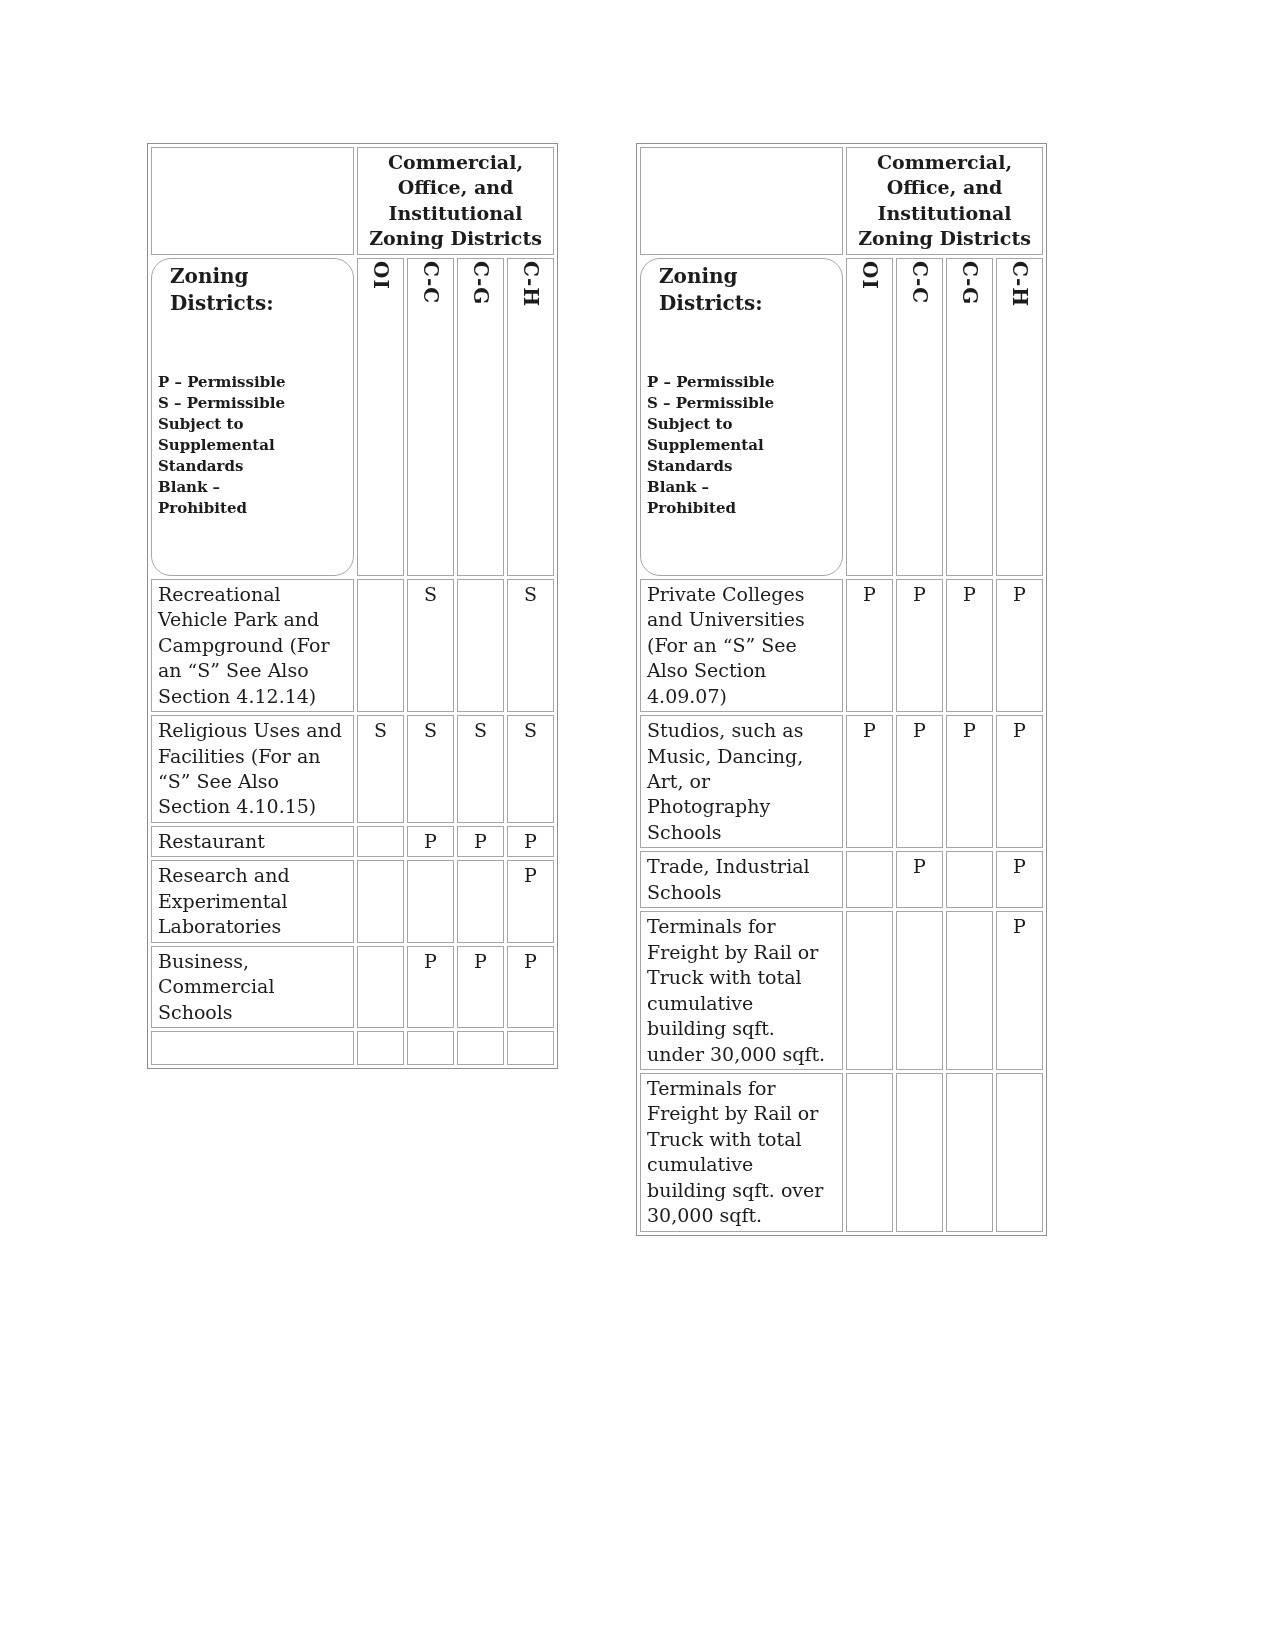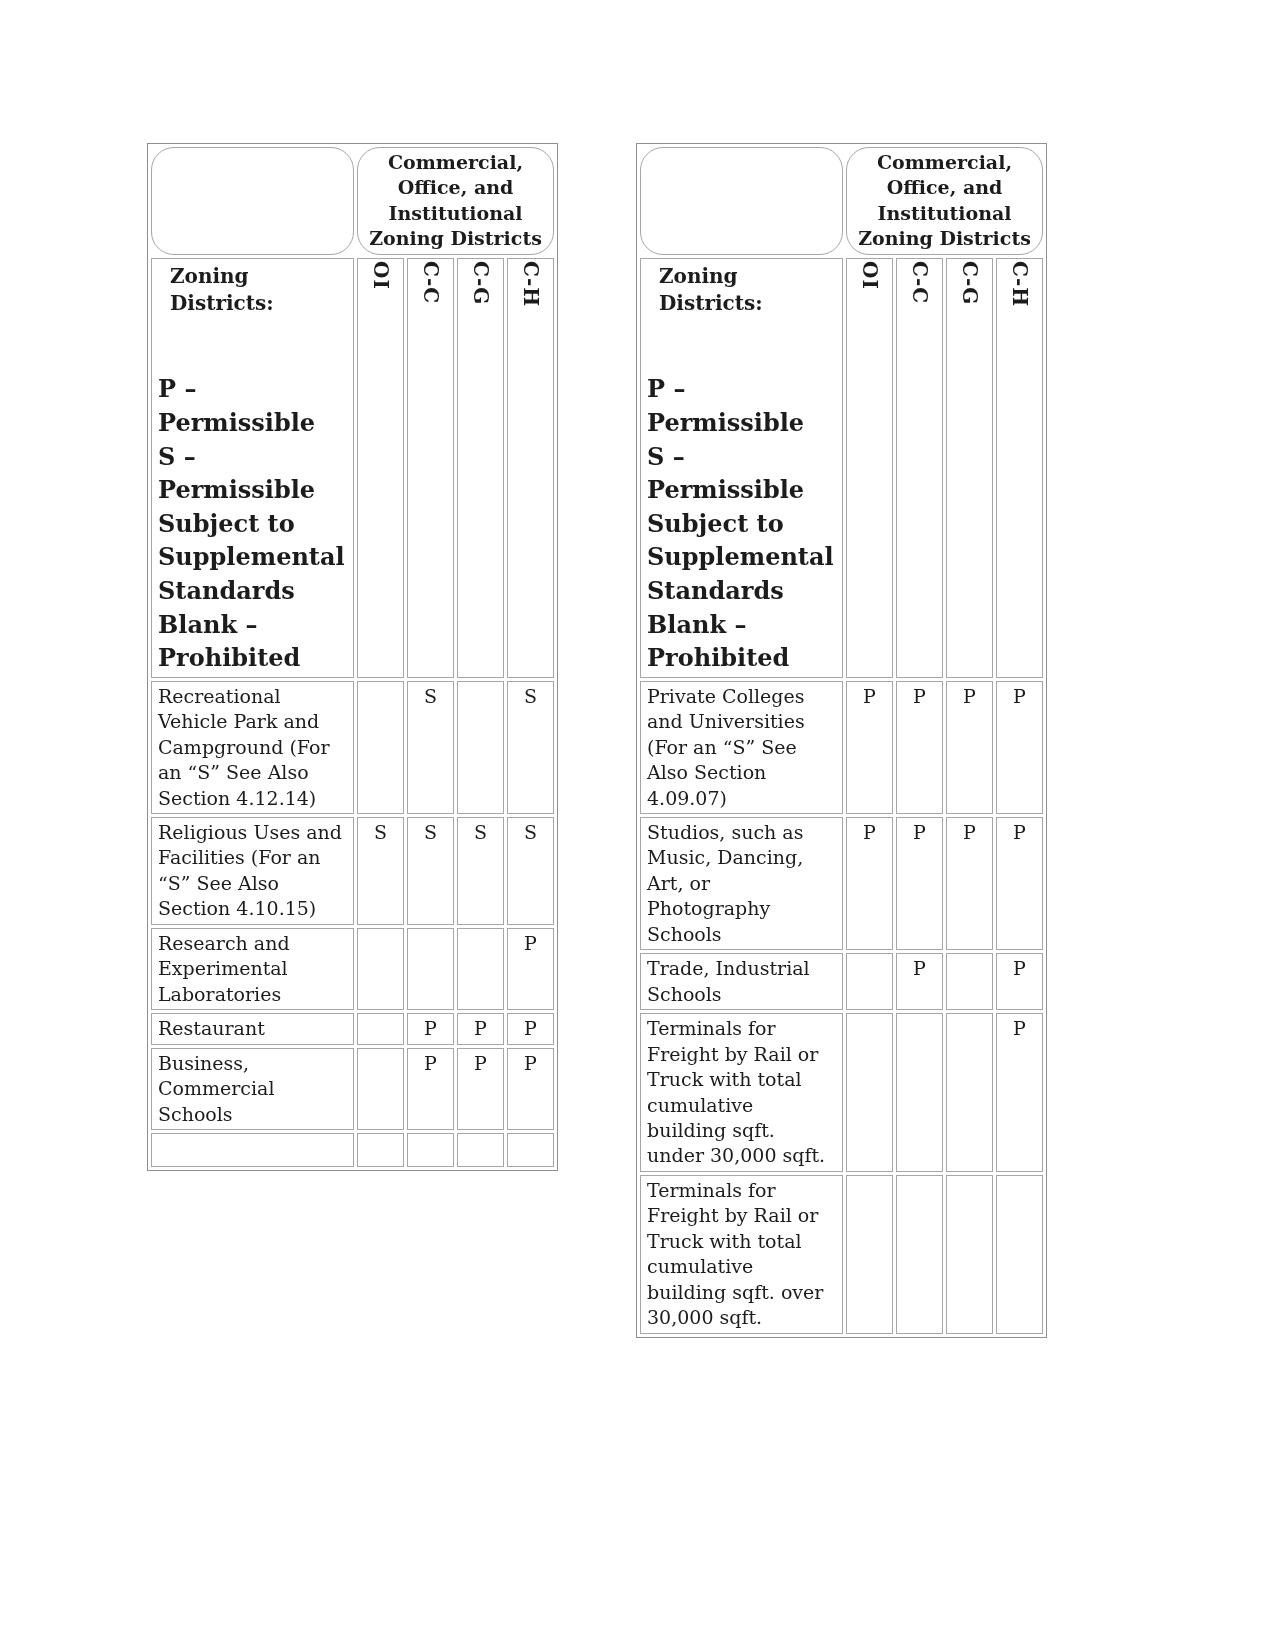--- a/index.html
+++ b/index.html
@@ -25,42 +25,42 @@
     border:1px solid #a6a6a6;
     background:#ffffff;
     padding:2px 6px;
     font-size:19px;
     line-height:1.34;
     vertical-align:top;
   }
   col.c-use{width:203px;}
   col.c-val{width:47px;}
   
-  tr.row-group td{height:100px;vertical-align:middle;border-radius:23px;}
+  tr.row-group td{height:100px;vertical-align:middle;}
   td.corner{background:#ffffff;}
   td.group-title{
     text-align:center;
     font-weight:bold;
     font-size:20px;
     line-height:1.27;
     padding:2px 4px;
   }
   
   tr.row-legend td{height:312px;}
-  td.legend{padding:6px 8px;}
+  td.legend{padding:6px 8px;border-radius:20px;}
   .legend-title{
     font-weight:bold;
     font-size:20px;
     padding-left:12px;
     margin-top:2px;
   }
   .legend-spacer{height:56px;}
   .legend-line{
     font-weight:bold;
-    font-size:24px;
+    font-size:15px;
     line-height:1.4;
   }
   td.district{
     vertical-align:middle;
     text-align:center;
     padding:2px 0;
   }
   .rot{
     display:inline-block;
     writing-mode:vertical-rl;
@@ -128,31 +128,31 @@
             <td class="val">S</td>
           </tr>
           <tr class="row-use">
             <td class="use">Religious Uses and Facilities (For an “S” See Also Section 4.10.15)</td>
             <td class="val">S</td>
             <td class="val">S</td>
             <td class="val">S</td>
             <td class="val">S</td>
           </tr>
           <tr class="row-use">
+            <td class="use">Restaurant</td>
+            <td class="val"></td>
+            <td class="val">P</td>
+            <td class="val">P</td>
+            <td class="val">P</td>
+          </tr>
+          <tr class="row-use">
             <td class="use">Research and Experimental Laboratories</td>
             <td class="val"></td>
             <td class="val"></td>
             <td class="val"></td>
-            <td class="val">P</td>
-          </tr>
-          <tr class="row-use">
-            <td class="use">Restaurant</td>
-            <td class="val"></td>
-            <td class="val">P</td>
-            <td class="val">P</td>
             <td class="val">P</td>
           </tr>
           <tr class="row-use">
             <td class="use">Business, Commercial Schools</td>
             <td class="val"></td>
             <td class="val">P</td>
             <td class="val">P</td>
             <td class="val">P</td>
           </tr>
           <tr class="row-empty">

